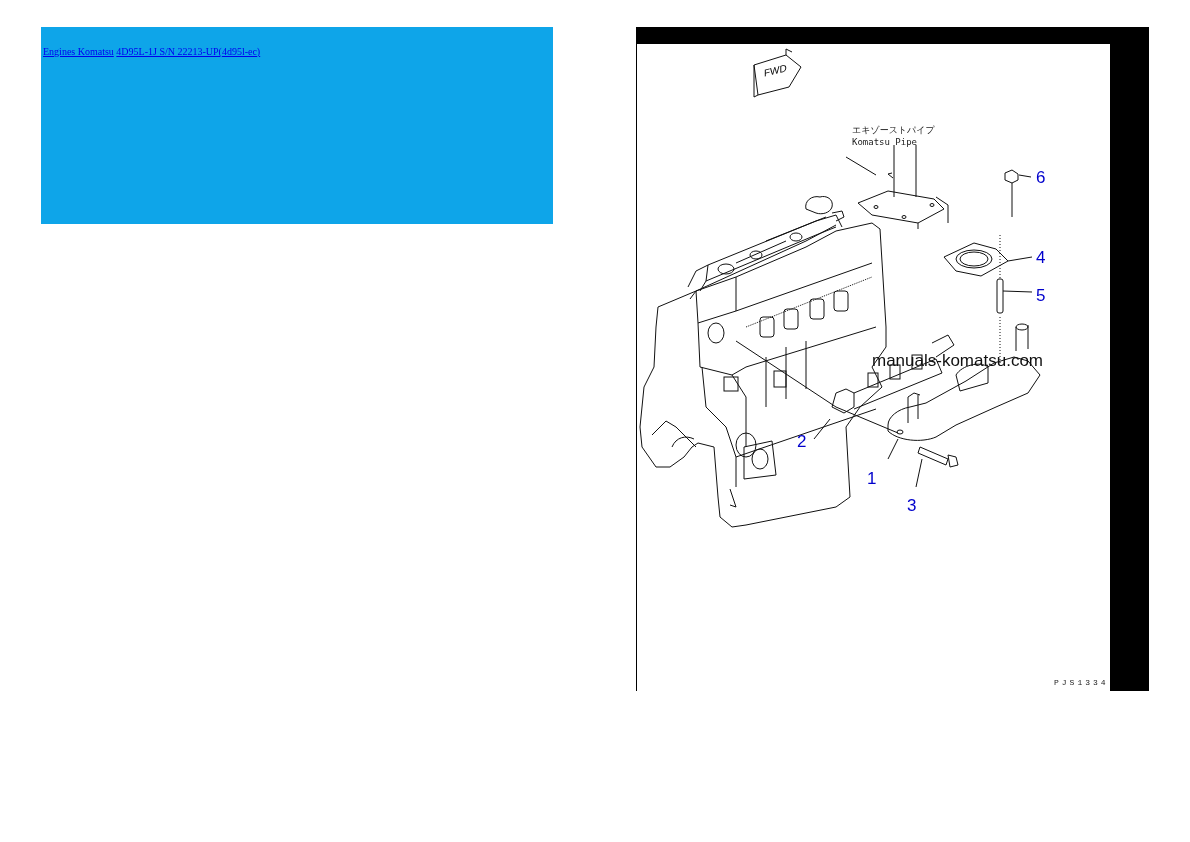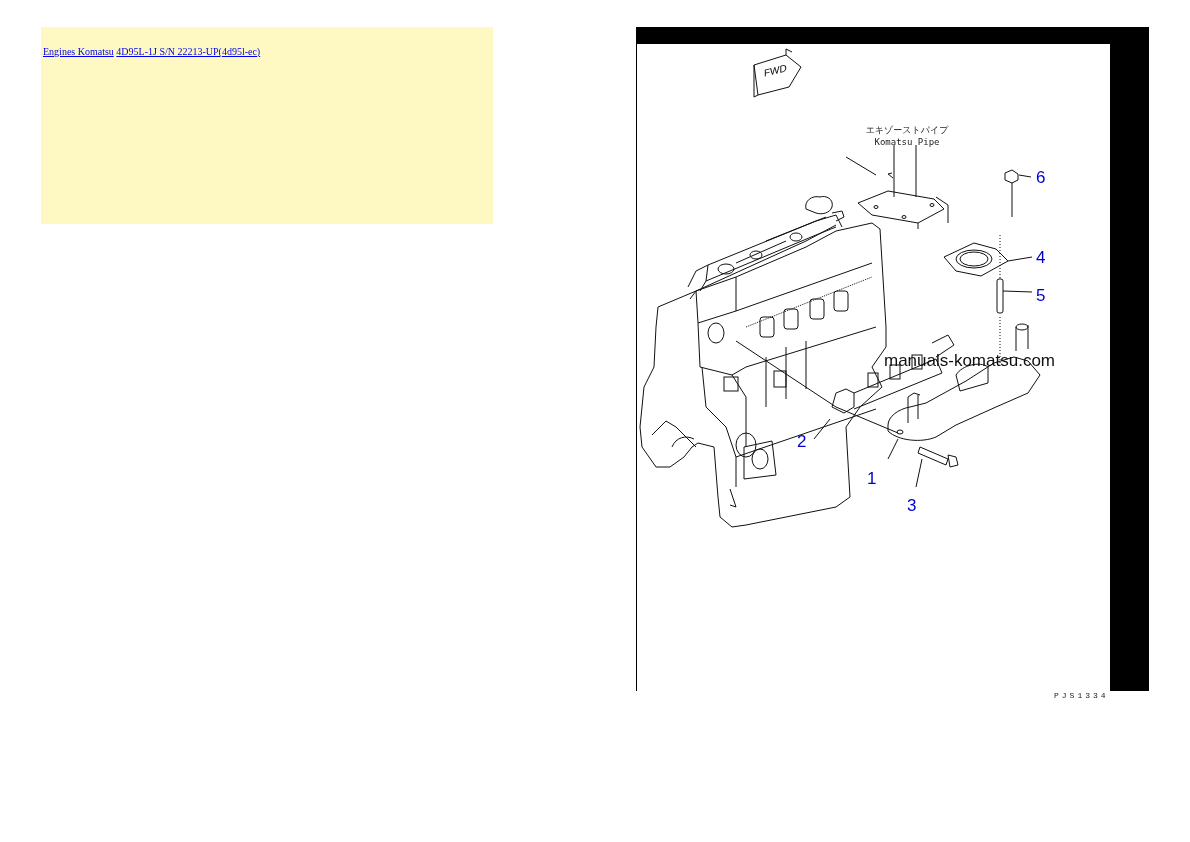--- a/index.html
+++ b/index.html
@@ -1,28 +1,28 @@
 <!DOCTYPE html>
 <html><head>
 <meta charset="utf-8">
 <style>
   html, body { margin:0; padding:0; background:#ffffff; }
   body { width:1190px; height:842px; position:relative; overflow:hidden; font-family:"Liberation Serif", serif; }
-  .left-box { position:absolute; left:41px; top:27px; width:452px; height:197px; background:#fef9c3;text-align:right; }
+  .left-box { position:absolute; left:41px; top:27px; width:512px; height:197px; background:#0ea5e9;text-align:right; }
   .breadcrumb { position:absolute; left:2px; top:19px; font-family:"Liberation Serif", serif; font-size:10px; white-space:nowrap; }
   .breadcrumb a { color:#0000ee; text-decoration:underline; }
   .diagram { position:absolute; left:636px; top:27px; width:513px; height:664px; background:#ffffff; }
   .diagram .top-bar { position:absolute; left:0; top:0; width:513px; height:17px; background:#000; }
   .diagram .right-bar { position:absolute; right:0; top:0; width:39px; height:664px; background:#000; }
   .diagram .left-border { position:absolute; left:0; top:0; width:1px; height:664px; background:#000; }
   .diagram svg { position:absolute; left:0; top:0; }
   .callout { position:absolute; color:#0000cc; font-family:"Liberation Sans", sans-serif; font-size:17px; line-height:1; }
   .watermark { position:absolute; font-family:"Liberation Sans", sans-serif; font-size:17px; color:#111; letter-spacing:0px; line-height:1; }
-  .code { position:absolute; font-family:"Liberation Mono", monospace; font-size:8px; color:#222; letter-spacing:3px;margin-top:13px; }
-  .label-jp { position:absolute; font-family:"DejaVu Sans Mono", monospace; font-size:9px; color:#222; text-align:center; line-height:12px; }
+  .code { position:absolute; font-family:"Liberation Mono", monospace; font-size:8px; color:#222; letter-spacing:3px; }
+  .label-jp { position:absolute; font-family:"DejaVu Sans Mono", monospace; font-size:9px; color:#222; line-height:12px; }
 </style>
 </head>
 <body>
 
 <div class="left-box">
   <div class="breadcrumb">
     <a href="#">Engines Komatsu</a>
     <a href="#">4D95L-1J S/N 22213-UP(4d95l-ec)</a>
   </div>
 </div>
@@ -146,16 +146,16 @@
 
   <div style="position:absolute; left:128px; top:38px; font-family:'Liberation Sans',sans-serif; font-size:10px; transform:skewY(-14deg);">FWD</div>
 
   <div class="callout" style="left:400px; top:142px;">6</div>
   <div class="callout" style="left:400px; top:222px;">4</div>
   <div class="callout" style="left:400px; top:260px;">5</div>
   <div class="callout" style="left:161px; top:406px;">2</div>
   <div class="callout" style="left:231px; top:443px;">1</div>
   <div class="callout" style="left:271px; top:470px;">3</div>
 
-  <div class="watermark" style="left:248px; top:325px;">manuals-komatsu.com</div>
+  <div class="watermark" style="left:236px; top:325px;">manuals-komatsu.com</div>
 
   <div class="code" style="left:418px; top:651px;">PJS1334</div>
 </div>
 
 </body></html>

